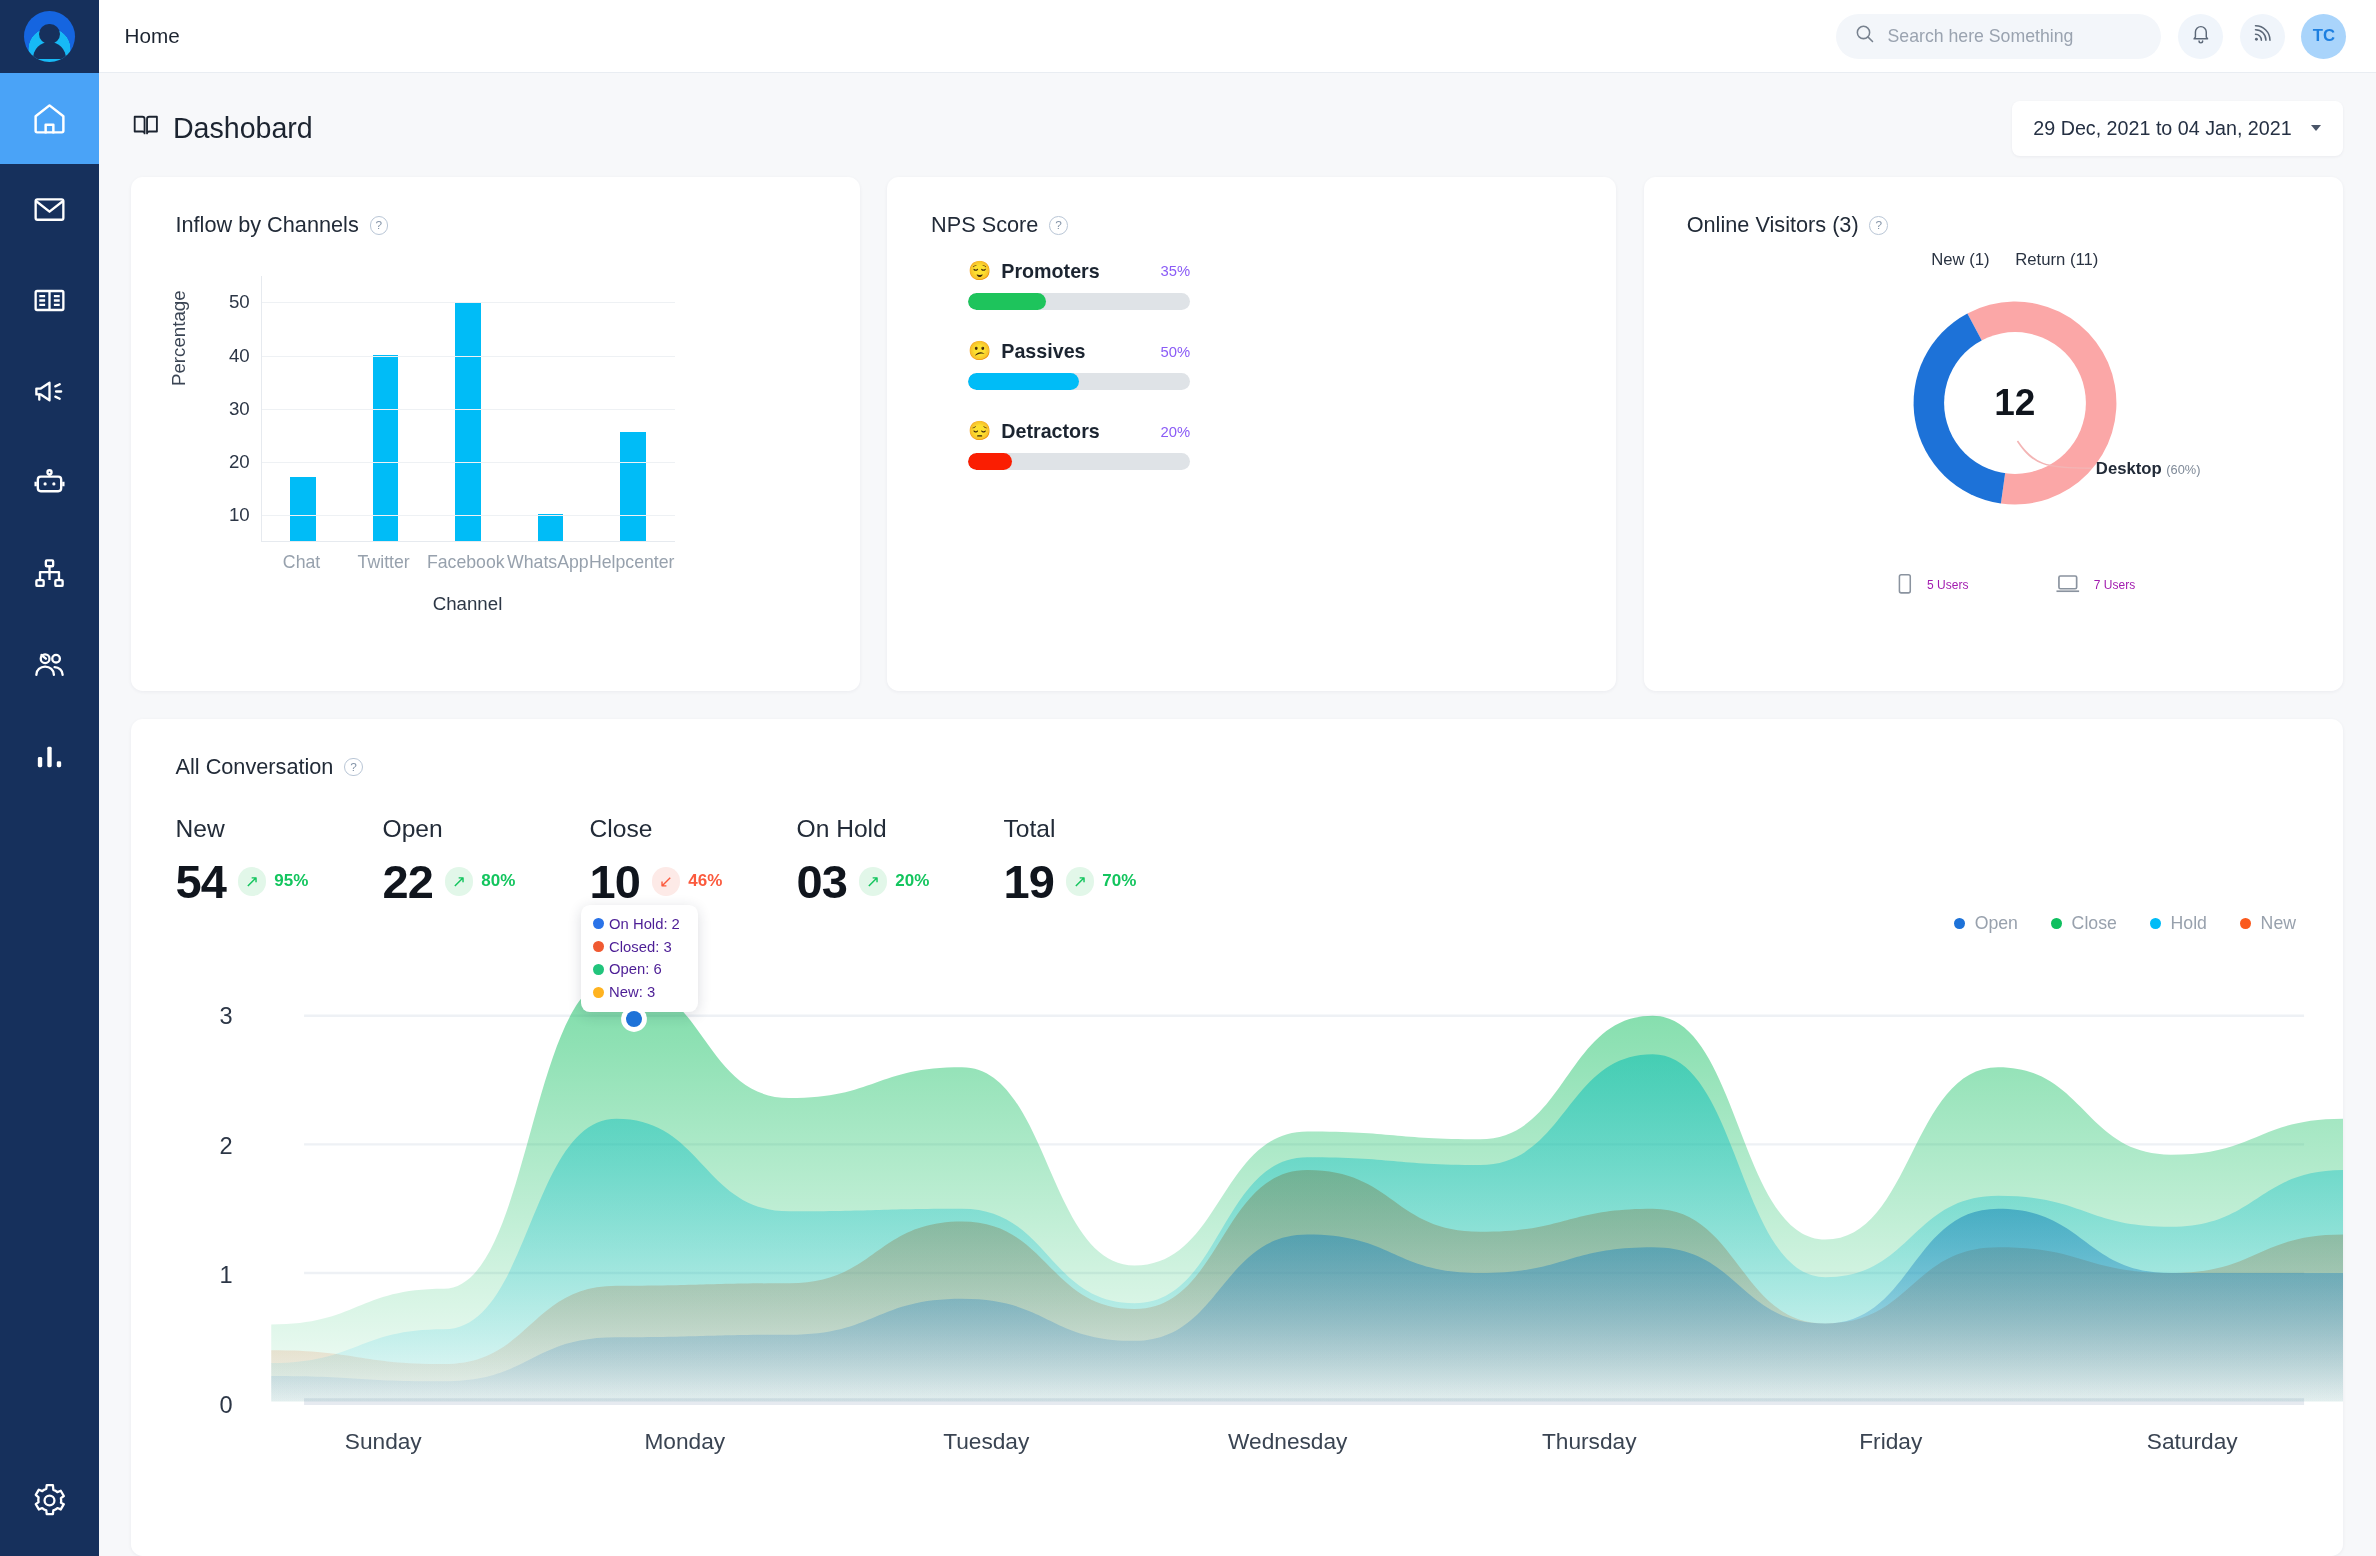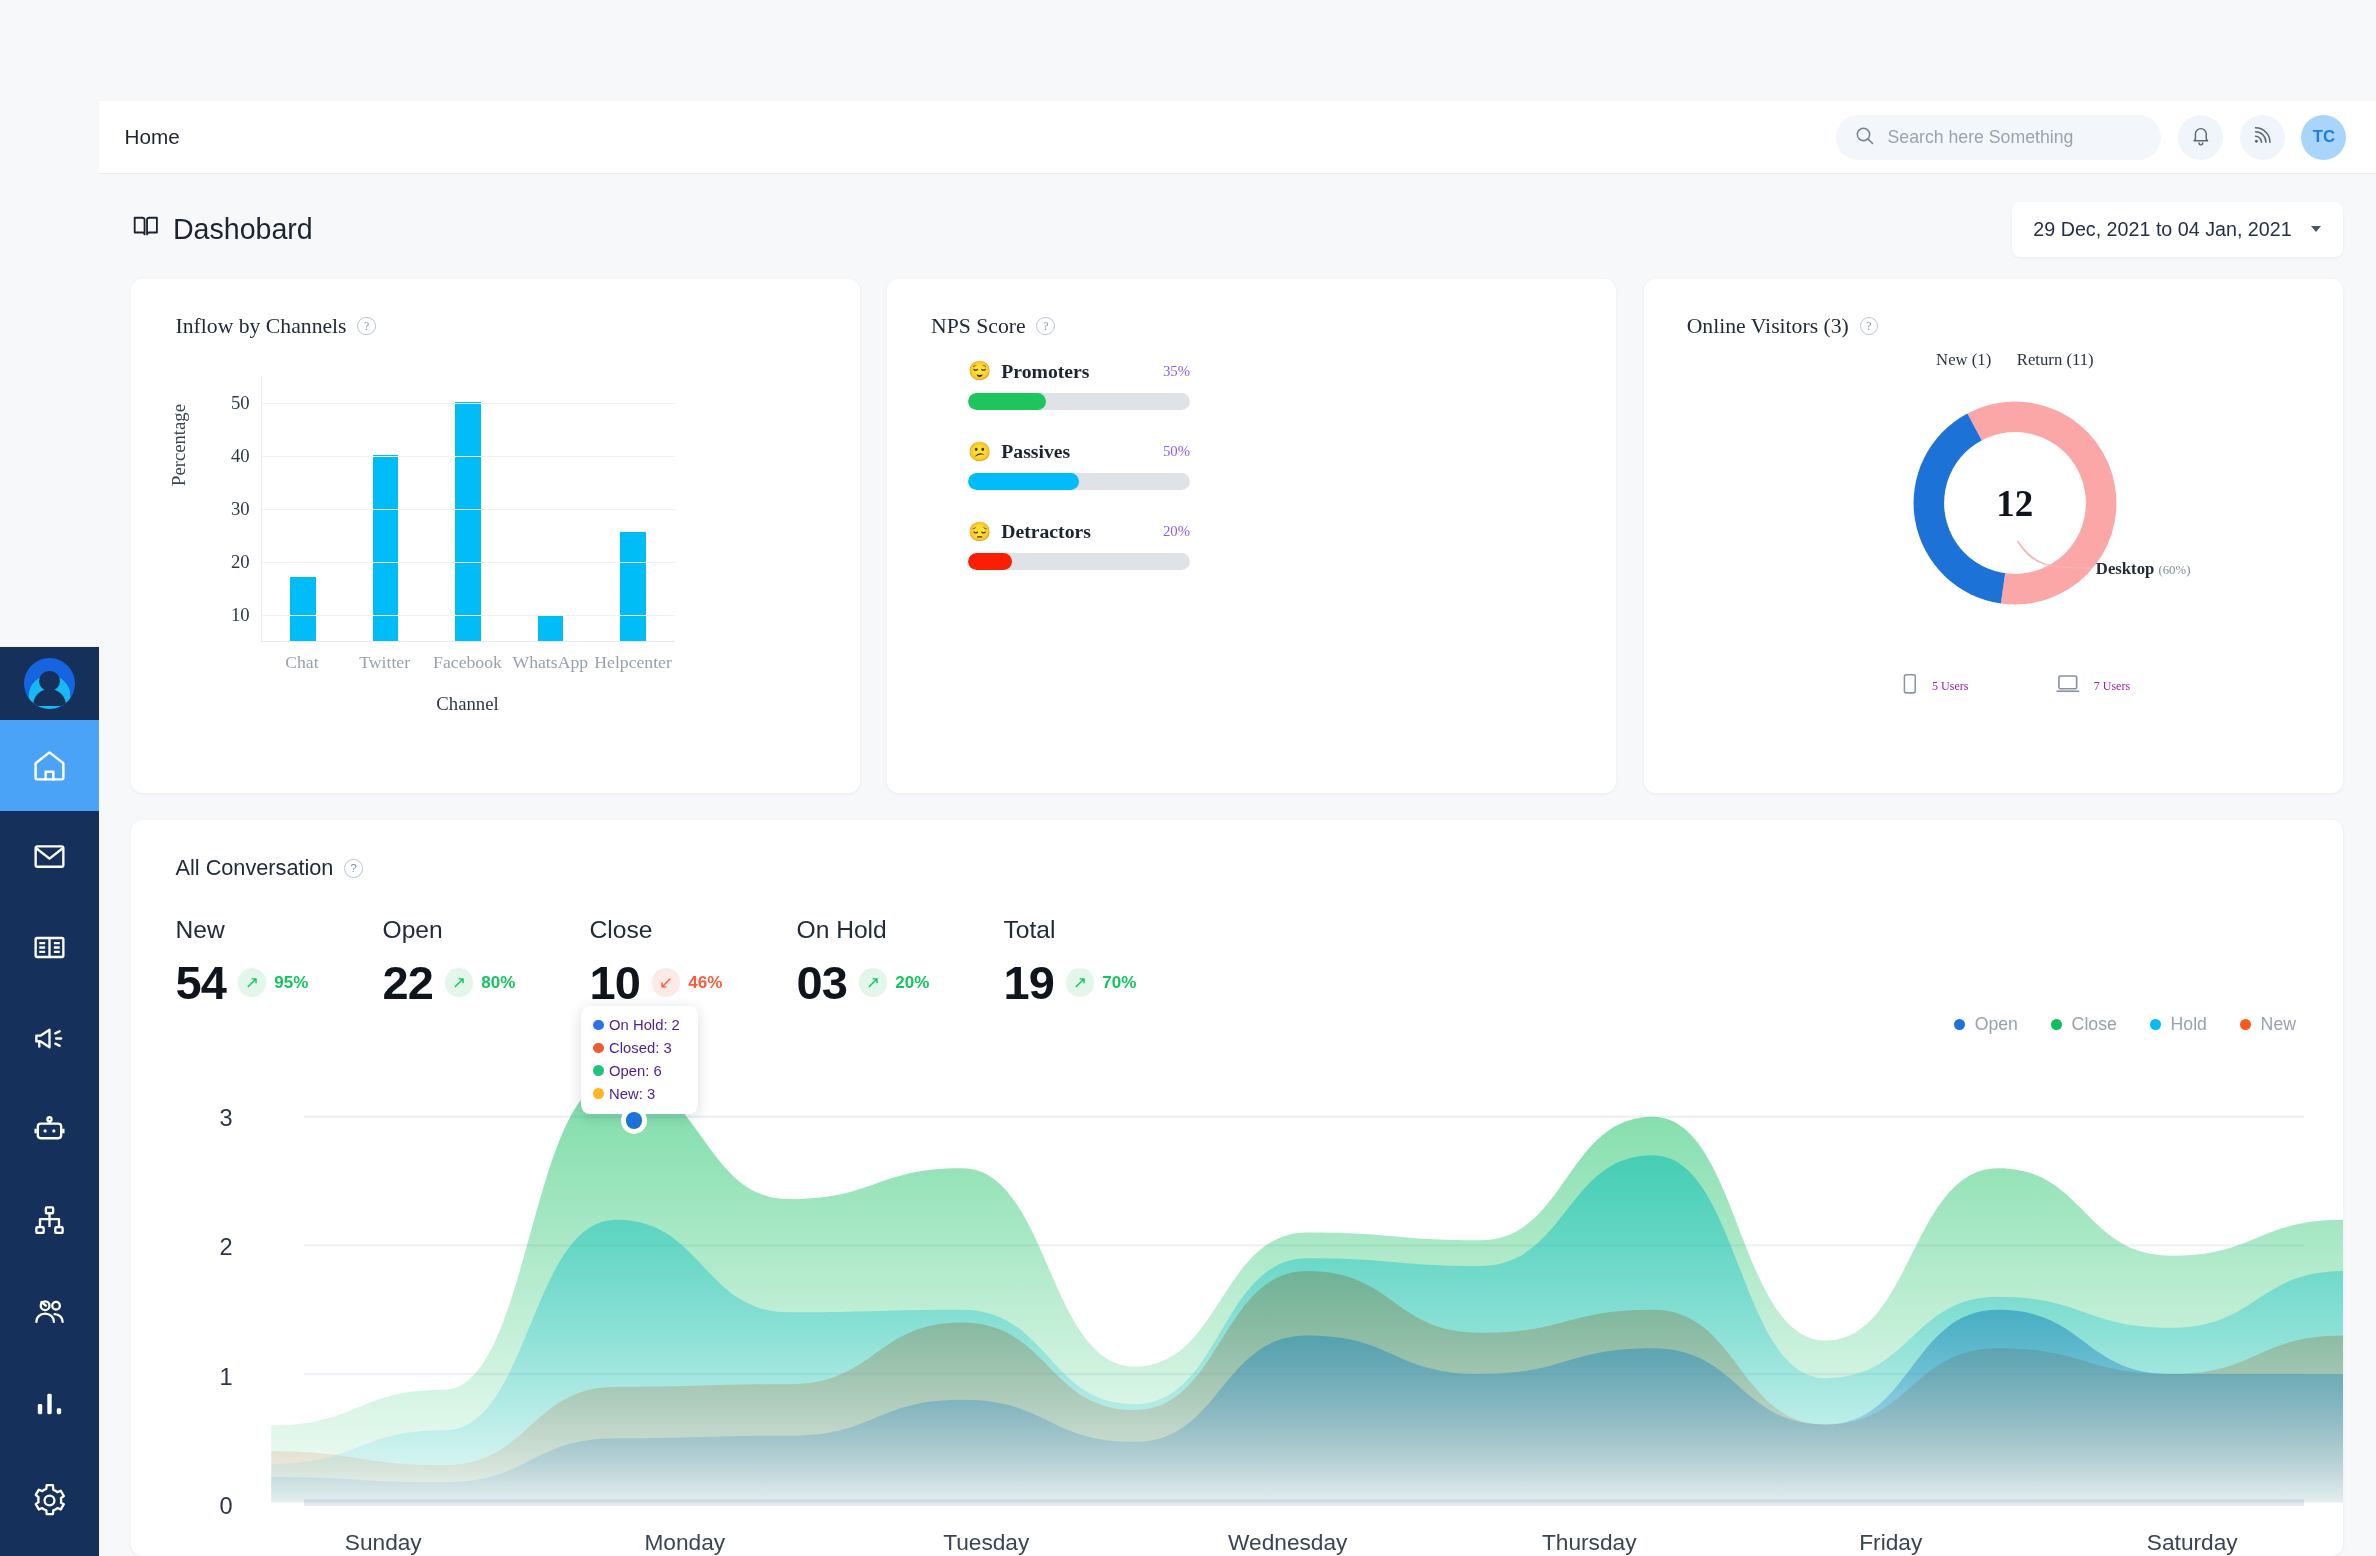--- a/index.html
+++ b/index.html
@@ -3,21 +3,21 @@
 <meta charset="utf-8">
 <style>
   * { box-sizing: border-box; margin:0; padding:0; }
   html,body { width:2376px; height:1556px; }
   body {
     font-family: "Liberation Sans", sans-serif;
     background:#f7f8fa;
     color:#1c2430;
     overflow:hidden;
   }
-  .app { display:flex; width:2376px; height:1556px;align-items:flex-end; }
+  .app { display:flex; width:2376px; height:1556px; }
 
   
   .sidebar {
     width:99px; flex:0 0 99px; background:#16305c;
     display:flex; flex-direction:column; align-items:center;
     position:relative;
   }
   .logo-wrap {
     width:99px; height:73px; display:flex; align-items:center; justify-content:center;
     background:#16305c;
@@ -80,21 +80,21 @@
   .pagetitle { font-size:28.6px; display:flex; align-items:center; gap:12.8px; }
   .daterange {
     margin-left:auto; background:#fff; border-radius:7.9px; height:55px;
     display:flex; align-items:center; gap:19.7px; padding:0 21.7px;
     font-size:19.7px; color:#253043; cursor:pointer;
     box-shadow:0 1px 3px rgba(30,40,60,.06);
   }
   .caret { width:0;height:0;border-left:5.9px solid transparent;border-right:5.9px solid transparent;border-top:6.9px solid #4a5568;}
 
   .content { padding:21.7px 33px 0 31.5px; flex:1 1 auto; display:flex; flex-direction:column; gap:27.6px; min-height:0;}
-  .row-top { display:flex; gap:27.6px; height:514px; flex:0 0 514px;font-family:Liberation Serif, serif;}
+  .row-top { display:flex; gap:27.6px; height:514px; flex:0 0 514px;}
   .card { background:#fff; border-radius:11.8px; box-shadow:0 1px 3.9px rgba(30,40,60,.06); position:relative;}
   .card-title { font-size:21.7px; color:#222b38; display:flex; align-items:center; gap:10.8px; }
   .help {
     width:18.7px;height:18.7px;border-radius:50%;border:1.5px solid #b9c6d6;color:#8494a8;
     font-size:11.8px;display:flex;align-items:center;justify-content:center; cursor:pointer;
   }
   .card-a { flex:0 0 729px; padding:35px 0 0 45px; }
   .card-b { flex:0 0 729px; padding:35px 0 0 44px; }
   .card-c { flex:1 1 auto; padding:35px 0 0 43px; }
 

